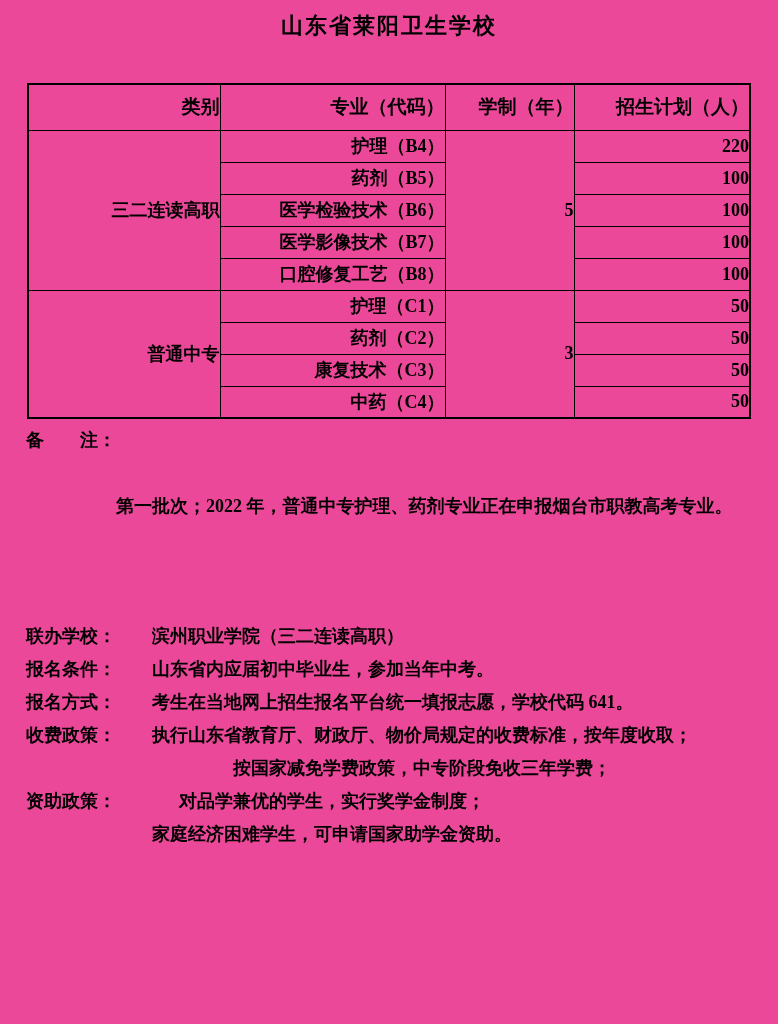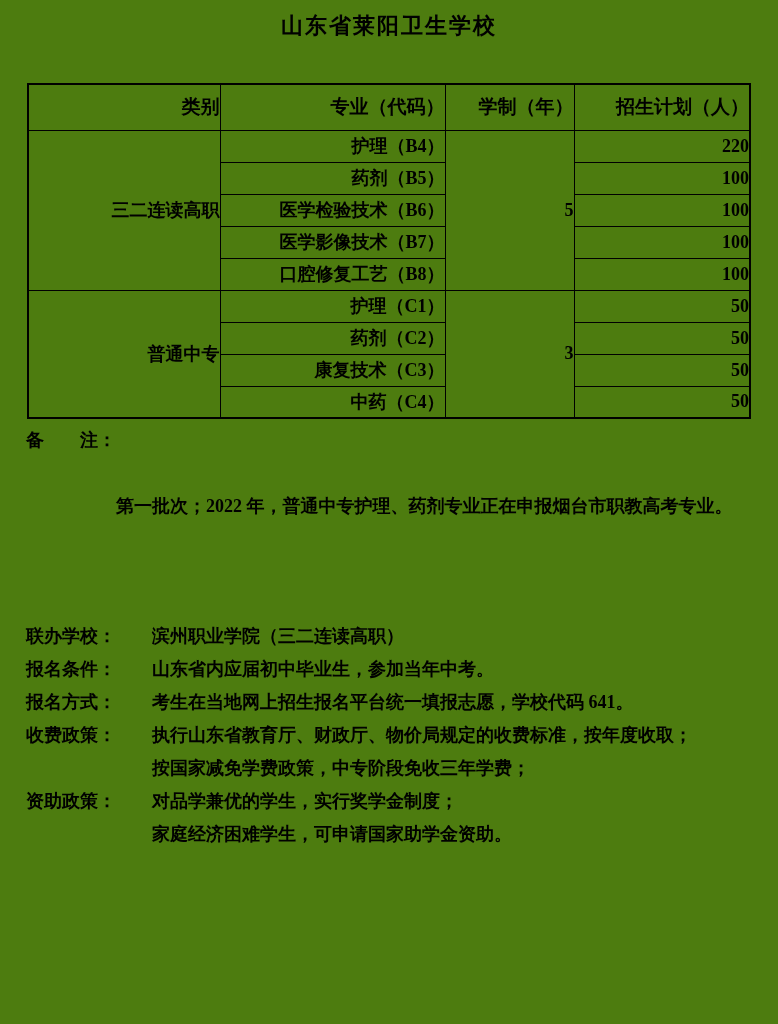--- a/index.html
+++ b/index.html
@@ -1,21 +1,21 @@
 <!DOCTYPE html>
 <html><head>
 <meta charset="utf-8">
 <style>
   * { box-sizing: border-box; }
   html, body { margin: 0; padding: 0; background: #ffffff; }
   .page {
     position: relative;
     width: 778px;
     height: 1024px;
-    background: #4d7c0f;
+    background: #ec4899;
     color: #000000;
     font-family: "Liberation Serif", "DejaVu Serif", serif;
     font-weight: bold;
     overflow: hidden;
   }
   .title {
     margin: 11px 0 0 0;
     text-align: center;
     font-size: 22px;
     line-height: 30px;
@@ -63,20 +63,21 @@
     flex-shrink: 0;
     display: flex;
     justify-content: space-between;
   }
   .note-content { white-space: pre-wrap; }
   .info-section { margin: 31px 0 0 26px; }
   .info-row {
     display: flex;
     font-size: 18px;
     line-height: 33px;
+    text-align: center;
   }
   .info-label {
     width: 90px;
     flex-shrink: 0;
     white-space: nowrap;
   }
   .info-content .line { white-space: pre-wrap; margin-left: 36px; }
 </style>
 </head>
 <body>

